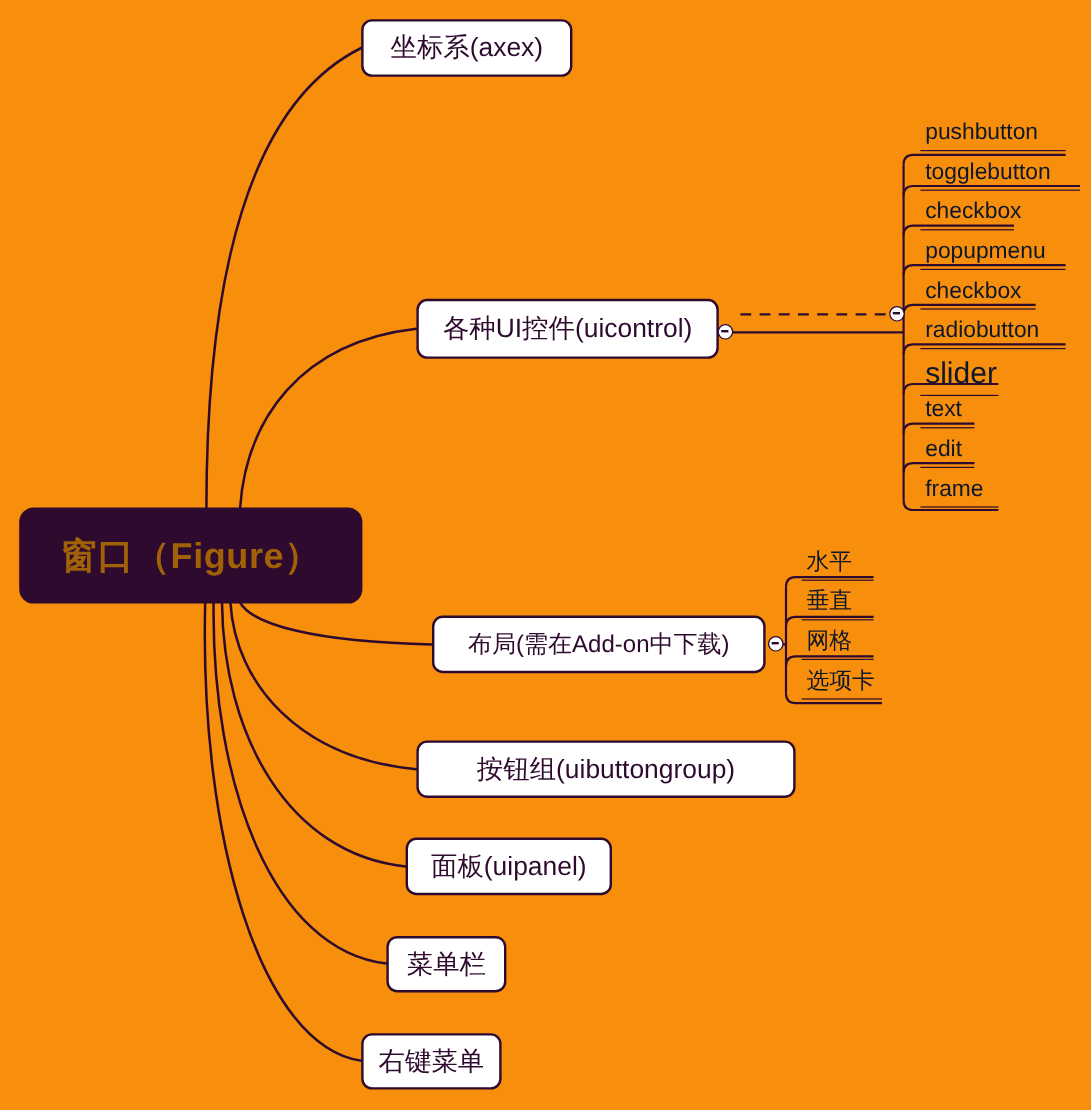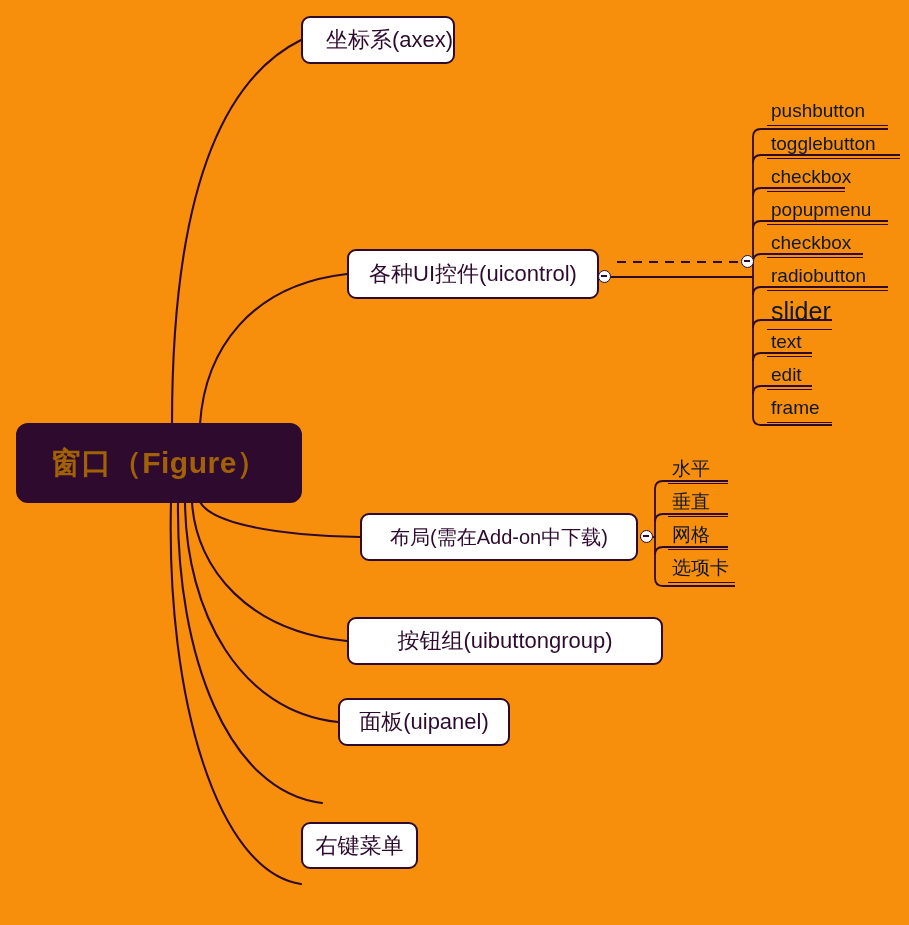--- a/index.html
+++ b/index.html
@@ -133,42 +133,45 @@
       <path d="M 655 522 q 0 -8 8 -8 L 728 514"></path>
       <path d="M 655 555 q 0 -8 8 -8 L 728 547"></path>
       <path d="M 655 578 q 0 8 8 8 L 735 586"></path>
     </g>
   </svg>
 
   <div class="node-root" style="left:16px; top:423px; width:286px; height:80px; font-size:30px;">
     <span>窗口（Figure）</span>
   </div>
 
-  <div class="node" style="left:301px; top:16px; width:154px; height:48px; font-size:22px;justify-content:flex-end;">
+  <div class="node" style="left:301px; top:16px; width:176px; height:48px; font-size:22px;">
     <span>坐标系(axex)</span>
   </div>
 
   <div class="node" style="left:347px; top:249px; width:252px; height:50px; font-size:22px;">
     <span>各种UI控件(uicontrol)</span>
   </div>
 
   <div class="node" style="left:360px; top:513px; width:278px; height:48px; font-size:20px;">
     <span>布局(需在Add-on中下载)</span>
   </div>
 
   <div class="node" style="left:347px; top:617px; width:316px; height:48px; font-size:22px;">
     <span>按钮组(uibuttongroup)</span>
   </div>
 
   <div class="node" style="left:338px; top:698px; width:172px; height:48px; font-size:22px;">
     <span>面板(uipanel)</span>
   </div>
 
+  <div class="node" style="left:322px; top:780px; width:100px; height:47px; font-size:22px;">
+    <span>菜单栏</span>
+  </div>
 
-  <div class="node" style="left:301px; top:822px; width:117px; height:47px; font-size:22px;">
+  <div class="node" style="left:301px; top:861px; width:117px; height:47px; font-size:22px;">
     <span>右键菜单</span>
   </div>
 
   <span class="leaf" style="left:767px; top:101px; font-size:19px; width:121px;">pushbutton</span>
   <span class="leaf" style="left:767px; top:134px; font-size:19px; width:133px;">togglebutton</span>
   <span class="leaf" style="left:767px; top:167px; font-size:19px; width:78px;">checkbox</span>
   <span class="leaf" style="left:767px; top:200px; font-size:19px; width:121px;">popupmenu</span>
   <span class="leaf" style="left:767px; top:233px; font-size:19px; width:96px;">checkbox</span>
   <span class="leaf" style="left:767px; top:266px; font-size:19px; width:121px;">radiobutton</span>
   <span class="leaf" style="left:767px; top:299px; font-size:25px; width:65px;">slider</span>

